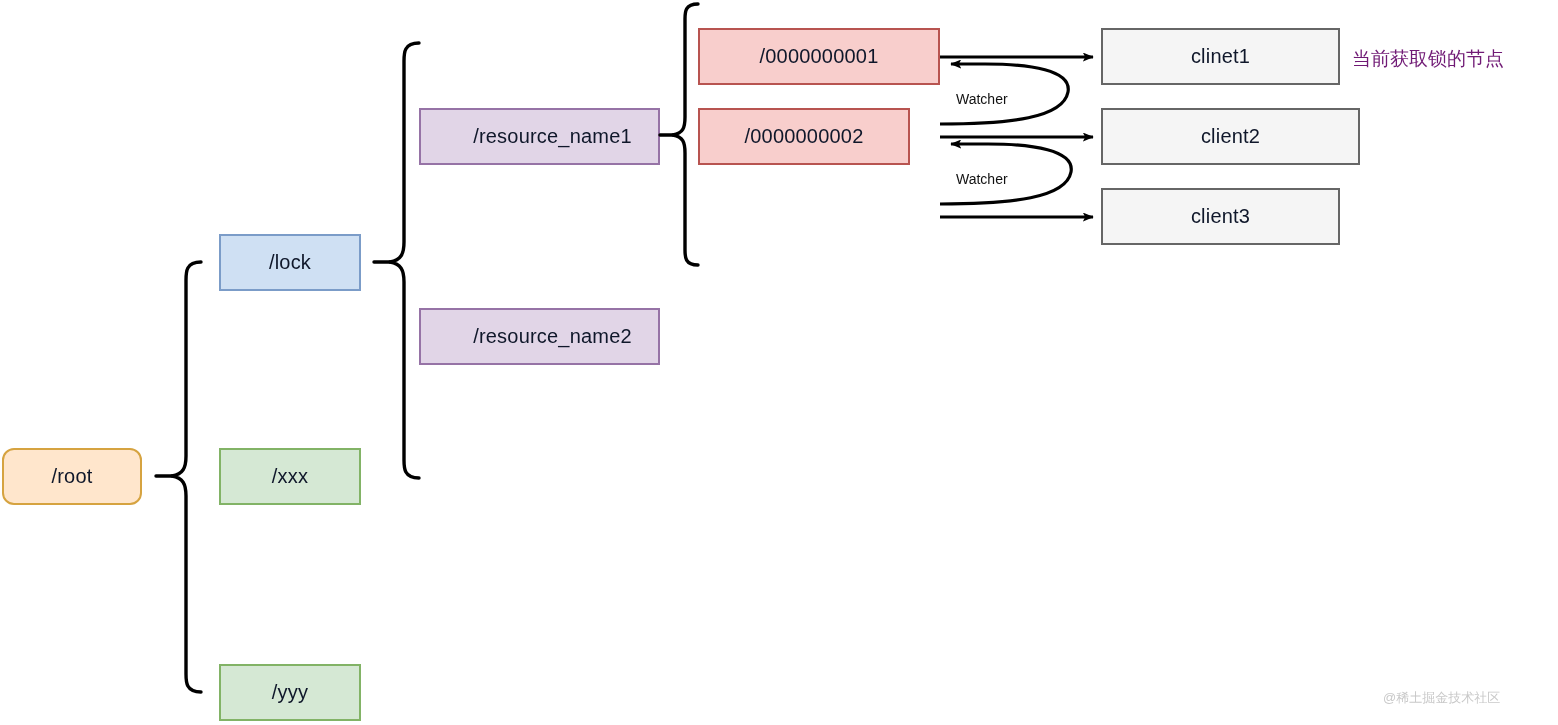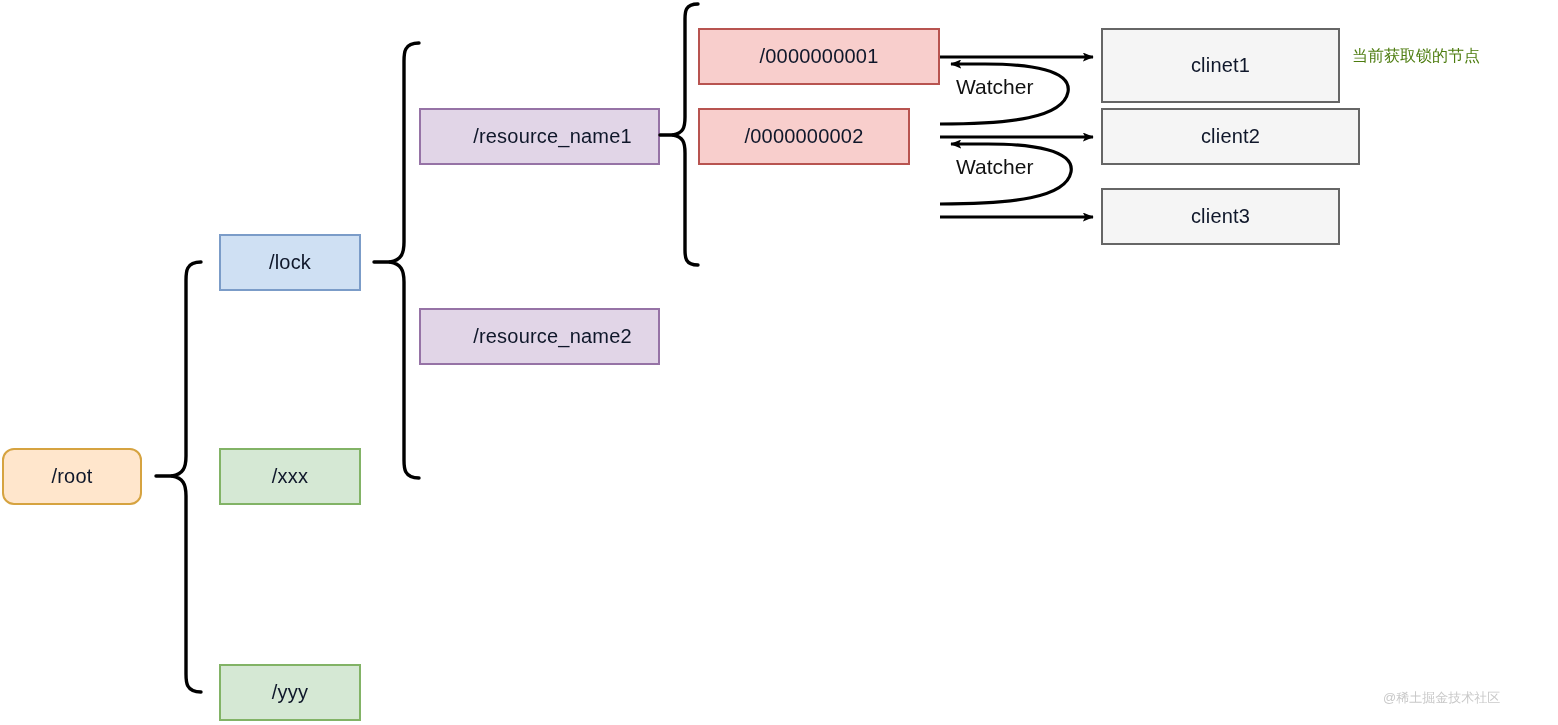--- a/index.html
+++ b/index.html
@@ -52,30 +52,31 @@
   .node-red {
     border: 2px solid #b85450;
     background: #f8cecc;
   }
   .node-client {
     border: 2px solid #666666;
     background: #f5f5f5;
   }
   .caption {
     position: absolute;
-    font-size: 16px;
-    color: #4d7c0f;
+    font-size: 19px;
+    color: #701a75;
     white-space: nowrap;
   }
   .watcher-label {
     position: absolute;
-    font-size: 21px;
+    font-size: 14px;
     color: #111111;
     white-space: nowrap;
     background: transparent;
+    margin-top: 16px;
   }
   .watermark {
     position: absolute;
     font-size: 13px;
     color: #c9c9c9;
     white-space: nowrap;
   }
   svg.overlay {
     position: absolute;
     left: 0;
@@ -116,21 +117,21 @@
 
   <div class="node node-red" style="left:698px; top:28px; width:242px; height:57px;">
     <span>/0000000001</span>
   </div>
 
   <div class="node node-red" style="left:698px; top:108px; width:212px; height:57px;">
     <span>/0000000002</span>
   </div>
 
 
-  <div class="node node-client" style="left:1101px; top:28px; width:239px; height:75px;">
+  <div class="node node-client" style="left:1101px; top:28px; width:239px; height:57px;">
     <span>clinet1</span>
   </div>
 
   <div class="node node-client" style="left:1101px; top:108px; width:259px; height:57px;">
     <span>client2</span>
   </div>
 
   <div class="node node-client" style="left:1101px; top:188px; width:239px; height:57px;">
     <span>client3</span>
   </div>

